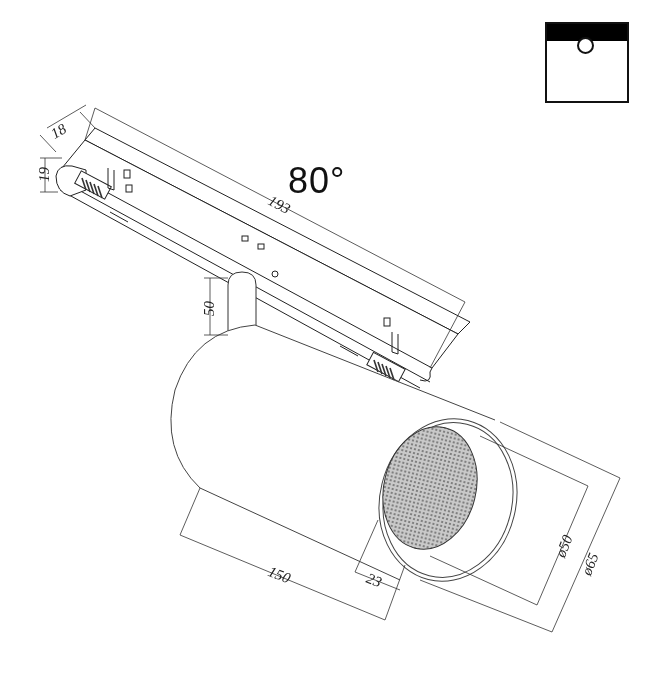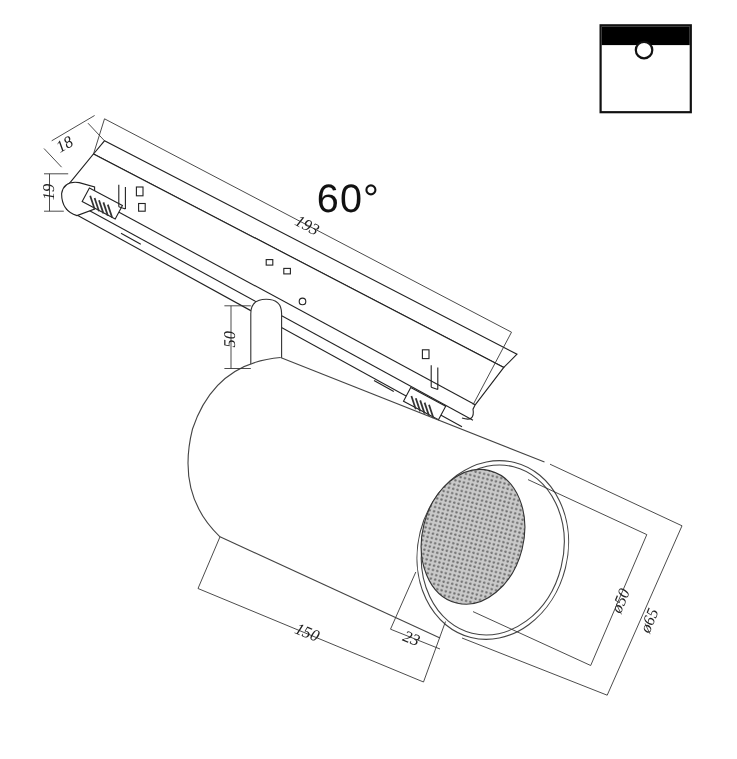--- a/index.html
+++ b/index.html
@@ -14,21 +14,21 @@
 </head>
 <body>
 
 <div>
 
   <div class="mount-icon">
     <div class="bar"></div>
     <div class="hole"></div>
   </div>
 
-  <div class="beam-label">60°</div>
+  <div class="beam-label">80°</div>
 
   <svg id="drawing" viewBox="0 0 670 690" xmlns="http://www.w3.org/2000/svg">
     <defs>
       <pattern id="mesh" width="4" height="4" patternUnits="userSpaceOnUse">
         <rect width="4" height="4" fill="#c9c9c9"></rect>
         <circle cx="2" cy="2" r="1.1" fill="#6d6d6d"></circle>
       </pattern>
     </defs>
 
     <g stroke="#222" stroke-width="1" fill="none">

